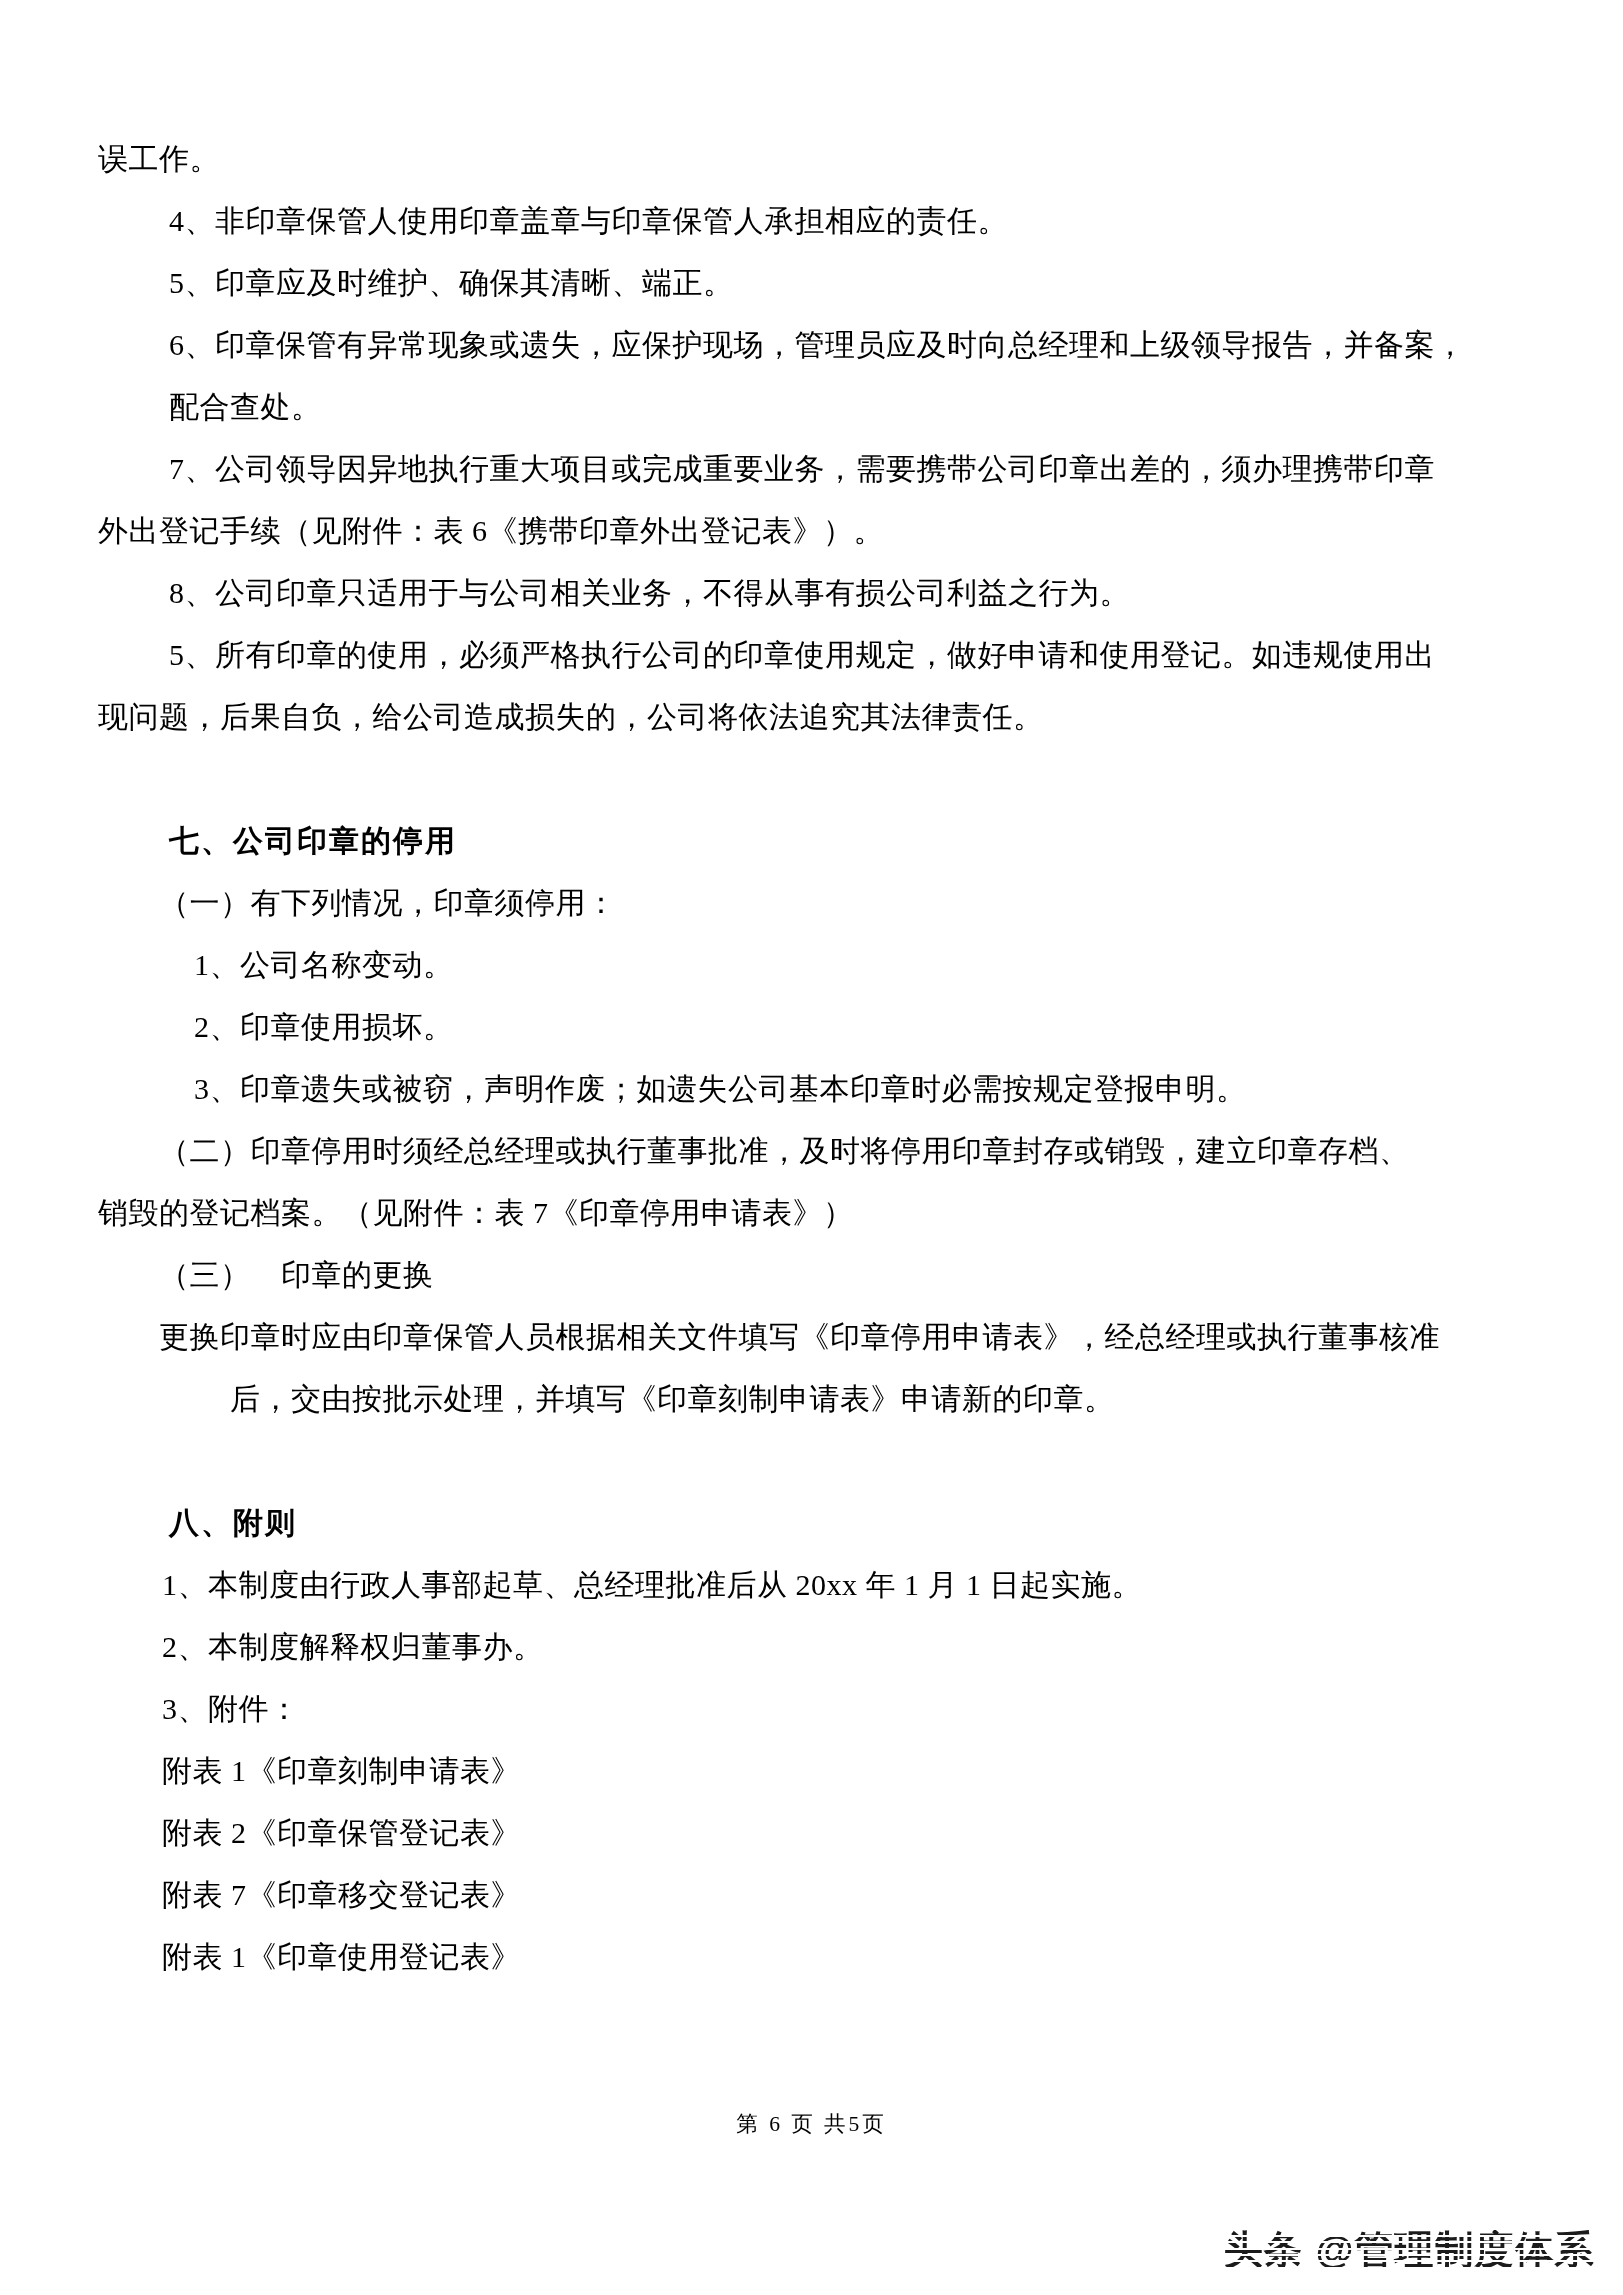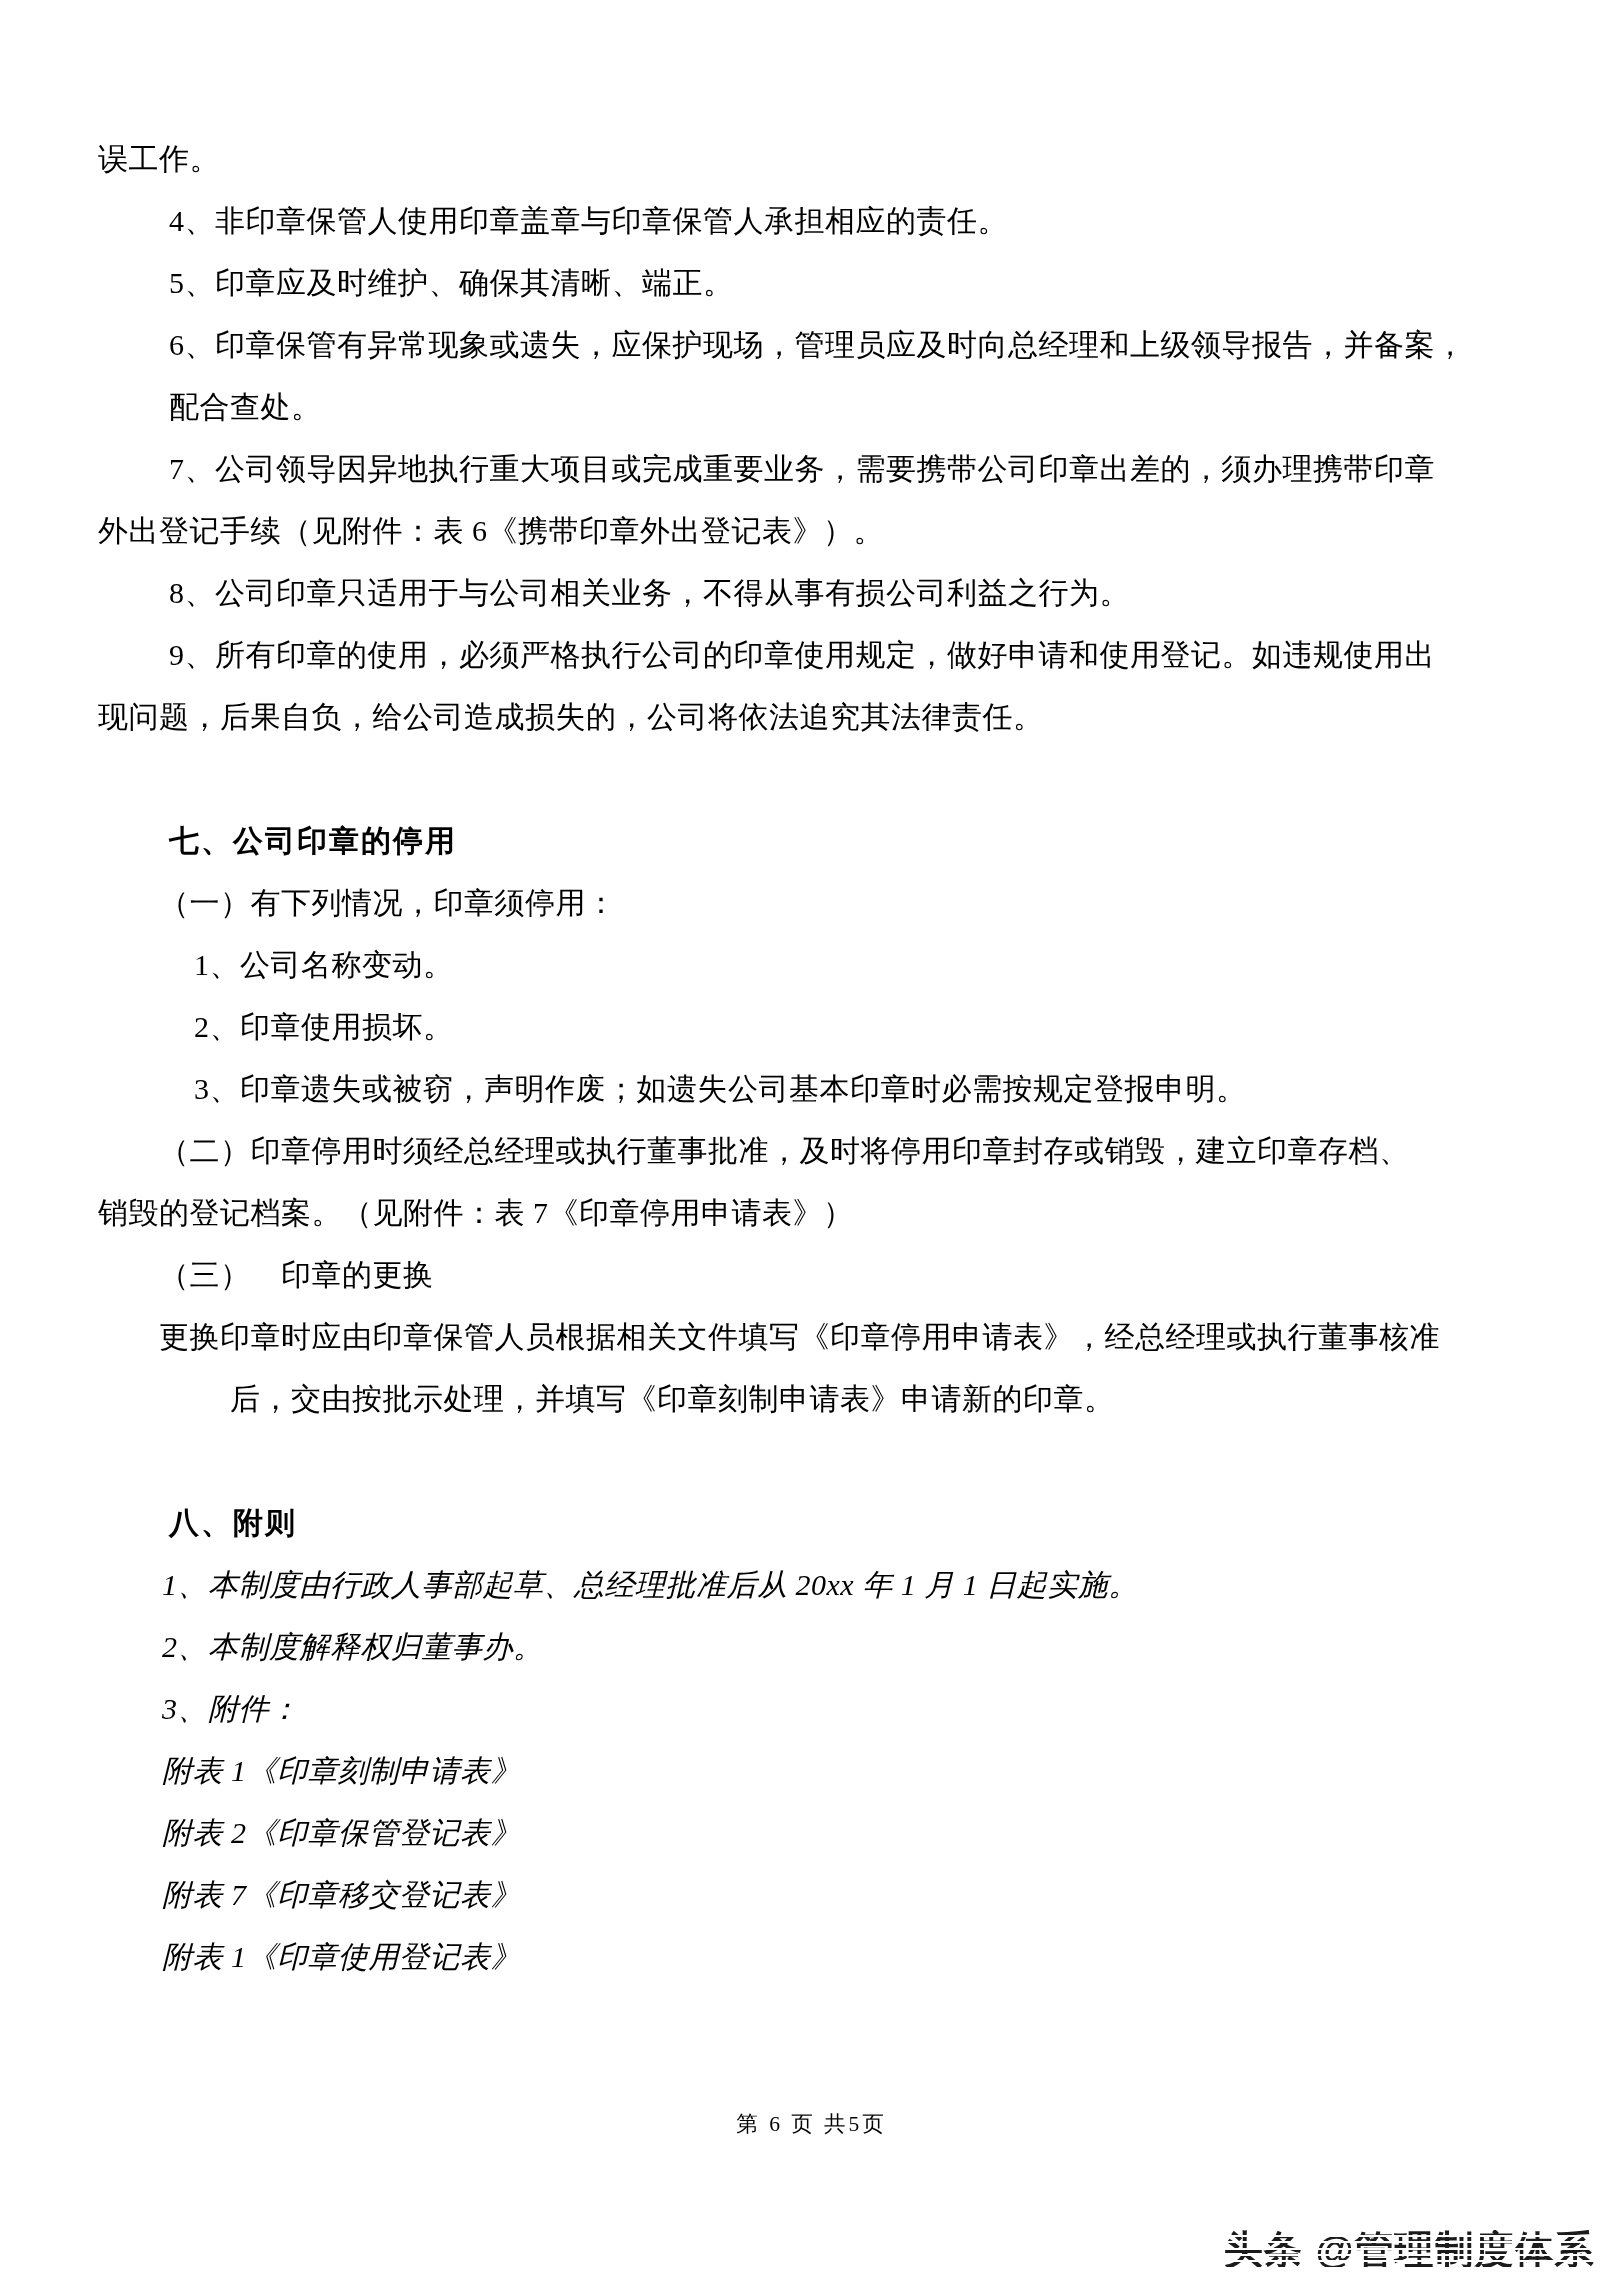--- a/index.html
+++ b/index.html
@@ -21,21 +21,21 @@
   .line{
     height:62px;
     line-height:62px;
     font-size:30px;
     letter-spacing:0.5px;
     white-space:nowrap;
   }
   .gap{height:62px;}
   .bold{font-weight:bold;letter-spacing:2px;}
   .c0{padding-left:0;}
-  .c1{padding-left:64px;font-style:italic;}
+  .c1{padding-left:64px;}
   .c2{padding-left:71px;}
   .cp{padding-left:61px;}
   .c3{padding-left:96px;}
   .c4{padding-left:132px;}
   .footer{
     position:absolute;
     left:0;
     top:2110px;
     width:1623px;
     text-align:center;
@@ -75,21 +75,21 @@
 
   <div class="content">
     <div class="line c0">误工作。</div>
     <div class="line c2">4、非印章保管人使用印章盖章与印章保管人承担相应的责任。</div>
     <div class="line c2">5、印章应及时维护、确保其清晰、端正。</div>
     <div class="line c2">6、印章保管有异常现象或遗失，应保护现场，管理员应及时向总经理和上级领导报告，并备案，</div>
     <div class="line c2">配合查处。</div>
     <div class="line c2">7、公司领导因异地执行重大项目或完成重要业务，需要携带公司印章出差的，须办理携带印章</div>
     <div class="line c0">外出登记手续（见附件：表 6《携带印章外出登记表》）。</div>
     <div class="line c2">8、公司印章只适用于与公司相关业务，不得从事有损公司利益之行为。</div>
-    <div class="line c2">9、所有印章的使用，必须严格执行公司的印章使用规定，做好申请和使用登记。如违规使用出</div>
+    <div class="line c2">5、所有印章的使用，必须严格执行公司的印章使用规定，做好申请和使用登记。如违规使用出</div>
     <div class="line c0">现问题，后果自负，给公司造成损失的，公司将依法追究其法律责任。</div>
 
     <div class="gap"></div>
 
     <div class="line c2 bold">七、公司印章的停用</div>
     <div class="line cp">（一）有下列情况，印章须停用：</div>
     <div class="line c3">1、公司名称变动。</div>
     <div class="line c3">2、印章使用损坏。</div>
     <div class="line c3">3、印章遗失或被窃，声明作废；如遗失公司基本印章时必需按规定登报申明。</div>
     <div class="line cp">（二）印章停用时须经总经理或执行董事批准，及时将停用印章封存或销毁，建立印章存档、</div>

